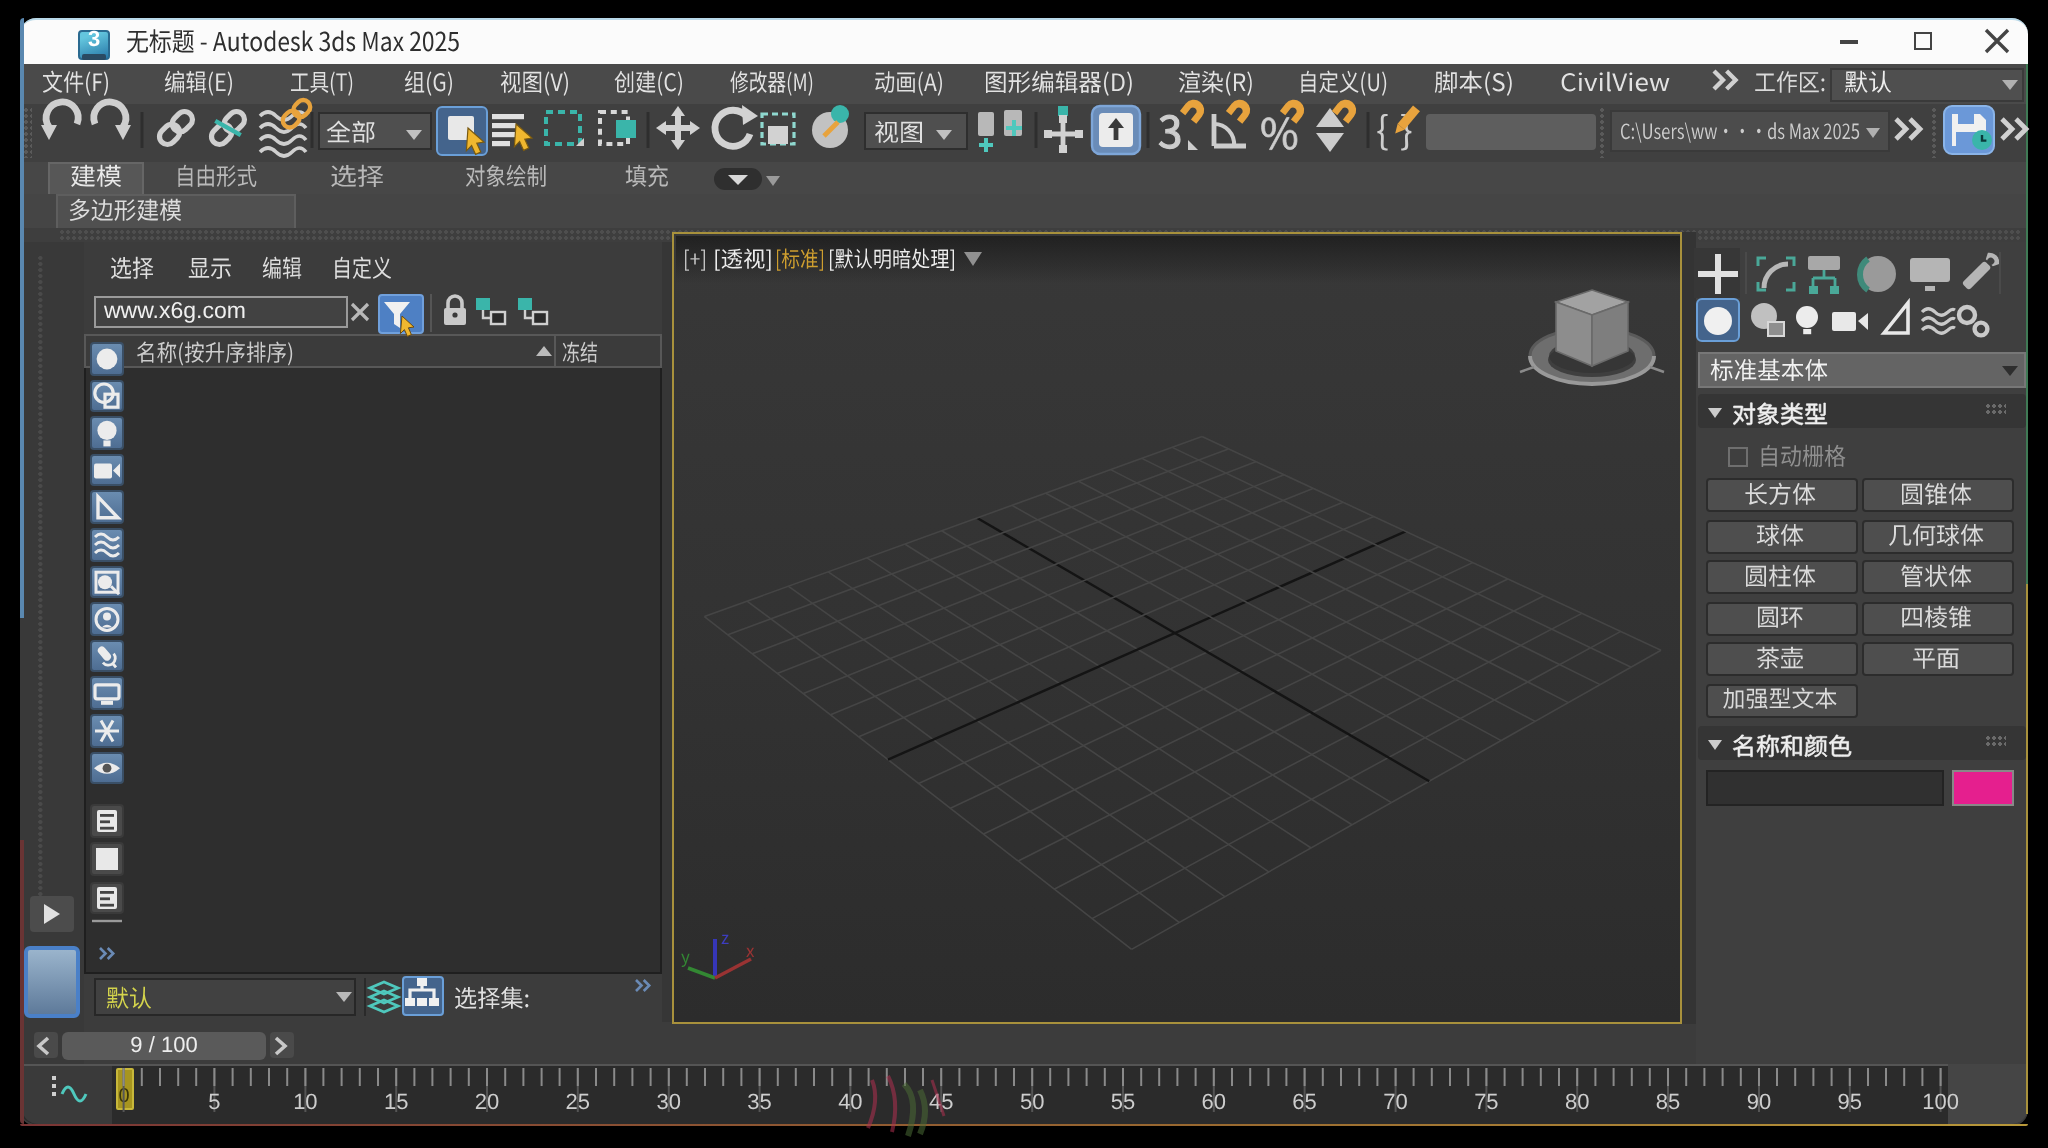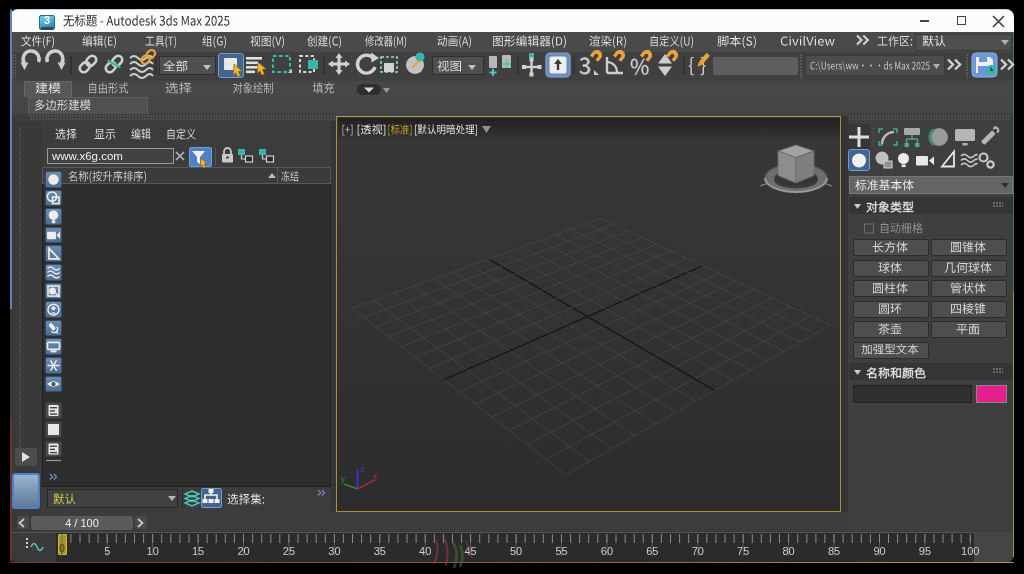--- a/index.html
+++ b/index.html
@@ -92,21 +92,21 @@
 <div class="ab" style="left:853px;top:385px;width:119px;height:18px;background:#303030;border:1px solid #232323"></div>
 <div class="ab" style="left:976px;top:385px;width:31px;height:18px;background:#e51f8e;border:1px solid #888"></div>
 <div class="ab" style="left:993px;top:202px;width:10px;height:6px;background-image:radial-gradient(circle at 1px 1px,#6a6a6a 0.8px,transparent 1px);background-size:3px 3px"></div>
 <div class="ab" style="left:993px;top:368px;width:10px;height:6px;background-image:radial-gradient(circle at 1px 1px,#6a6a6a 0.8px,transparent 1px);background-size:3px 3px"></div>
 <div class="ab" style="left:10px;top:9px;width:1.5px;height:300px;background:#5a88b0;border-radius:8px 0 0 0"></div>
 <div class="ab" style="left:1012.5px;top:32px;width:1.5px;height:260px;background:#3f7a55"></div>
 <div class="ab" style="left:1012.5px;top:292px;width:1.5px;height:265px;background:#a8913c"></div>
 <div class="ab" style="left:10px;top:561.5px;width:1004px;height:1.5px;background:linear-gradient(90deg,#7a3535,#9a6a30 60%,#b8983a);border-radius:0 0 8px 8px"></div>
 <div class="ab" style="left:10px;top:420px;width:1.5px;height:142px;background:#6a3434;border-radius:0 0 0 8px"></div>
 <div class="ab" style="left:52px;top:150px;font-size:11.5px;color:#f0f0f0">www.x6g.com</div>
-<div class="ab" style="left:31px;top:517px;width:102px;text-align:center;font-size:11px;color:#ededed">4 / 100</div>
+<div class="ab" style="left:31px;top:517px;width:102px;text-align:center;font-size:11px;color:#ededed">9 / 100</div>
 <svg class="ab" style="left:0;top:0" width="1024" height="574" viewBox="0 0 1024 574">
 <defs>
       <clipPath id="vp">
         <rect x="337" y="117" width="503" height="394"></rect>
       </clipPath>
     </defs>
 <g clip-path="url(#vp)">
       <g>
         <line x1="565.8" y1="474.7" x2="352.2" y2="308.3" stroke="#454545" stroke-width="0.8"></line>
         <line x1="565.8" y1="474.7" x2="830.5" y2="325.1" stroke="#454545" stroke-width="0.8"></line>

